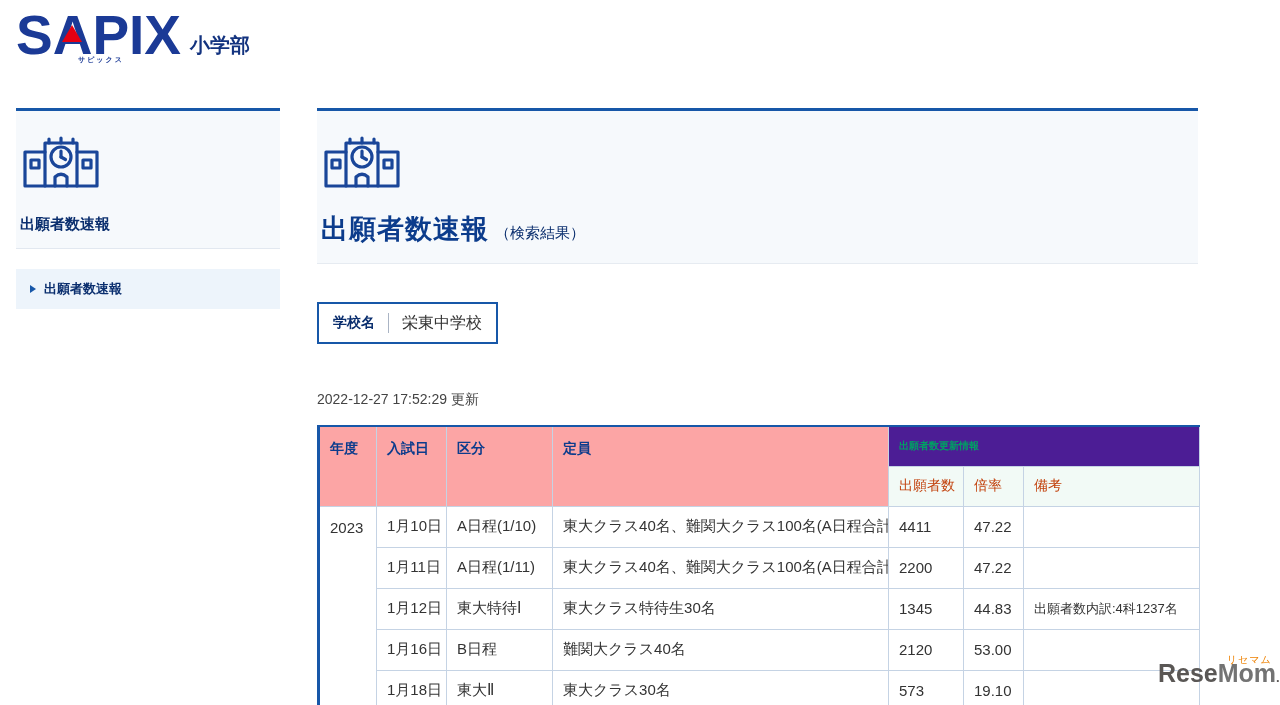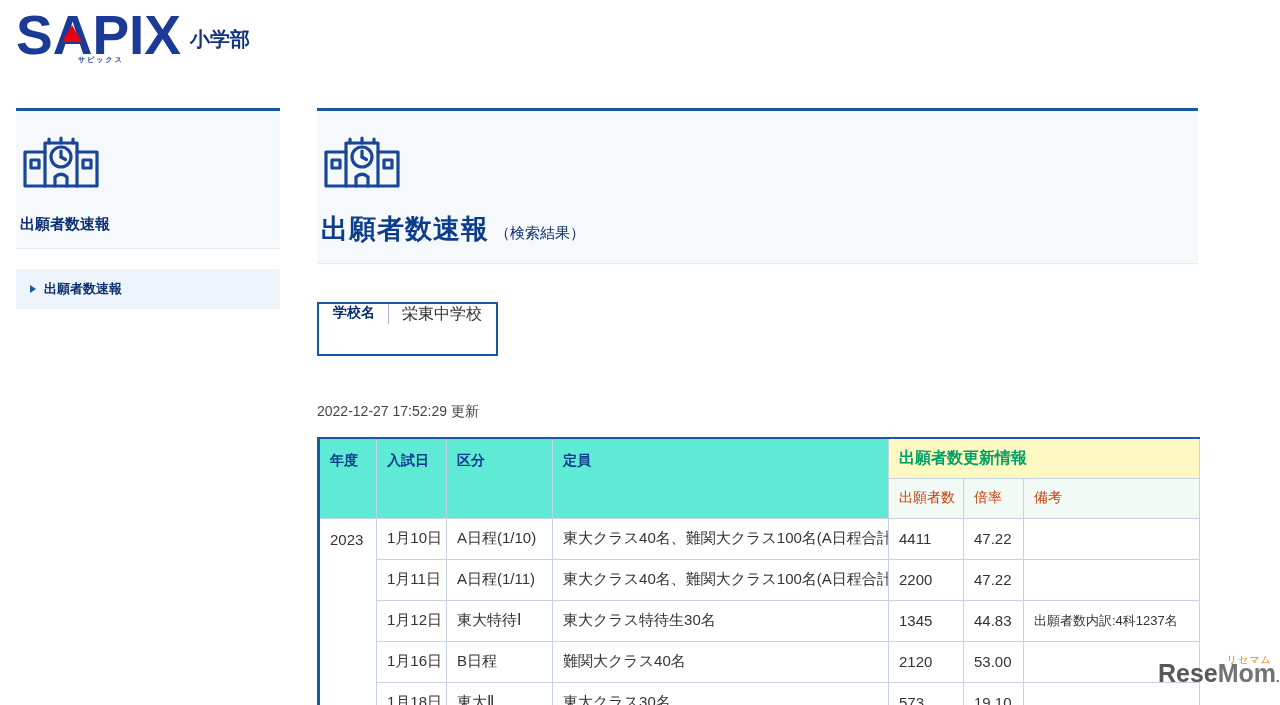--- a/index.html
+++ b/index.html
@@ -8,21 +8,21 @@
   .page { position:relative; width:1280px; height:705px; background:#fff; }
 
   
   .logo-area { position:absolute; left:16px; top:8px; }
   .logo-text { position:relative; display:inline-block; font-size:55px; font-weight:bold;
     color:#1b3a96; line-height:1; }
   .logo-red-tri { position:absolute; left:46px; top:17px; width:0; height:0;
     border-left:10px solid transparent; border-right:10px solid transparent;
     border-bottom:17px solid #e60012; }
   .logo-sub { position:absolute; left:62px; top:48px; font-size:7px; color:#1b3a96; letter-spacing:2px; white-space:nowrap; }
-  .division { position:absolute; left:174px; top:18px; font-size:20px; font-weight:bold; color:#13337f; white-space:nowrap; }
+  .division { position:absolute; left:174px; top:24px; font-size:20px; font-weight:bold; color:#13337f; white-space:nowrap; }
 
   
   .sidebar { position:absolute; left:16px; top:108px; width:264px; }
   .sidebar-topline { height:3px; background:#1757a8; }
   .sidebar-head { background:#f6f9fc; padding:20px 0 14px 4px; border-bottom:1px solid #e2e8f0; }
   .building-icon { display:block; }
   .sidebar-title { margin-top:26px; font-size:15px; font-weight:bold; color:#0a2e6e; }
   .menu { margin-top:20px; }
   .menu-item { display:flex; align-items:center; height:40px; padding-left:14px; font-size:13px;
     font-weight:bold; color:#0a2e6e; text-decoration:none; cursor:pointer; }
@@ -31,37 +31,37 @@
     border-left:6px solid #1757a8; margin-right:8px; flex:none; }
 
   
   .main { position:absolute; left:317px; top:108px; width:881px; }
   .main-topline { height:3px; background:#1757a8; }
   .main-head { background:#f6f9fc; padding:20px 0 16px 4px; border-bottom:1px solid #e6ebf1; }
   .main-title-row { margin-top:22px; display:flex; align-items:baseline; }
   .main-title { font-size:27px; font-weight:bold; color:#0c3c8c; letter-spacing:1px; }
   .main-title-suffix { font-size:15px; color:#0a2e6e; margin-left:6px; }
 
-  .school-box { display:inline-flex; align-items:flex-start; margin-top:38px; height:54px;
+  .school-box { display:inline-flex; align-items:center; margin-top:38px; height:42px;
     border:2px solid #1757a8; padding:0 14px; background:#fff; }
   .school-label { font-size:14px; font-weight:bold; color:#0a2e6e; }
   .school-sep { width:1px; height:20px; background:#aab4c4; margin:0 13px; }
   .school-name { font-size:16px; color:#333; }
 
   .updated { margin-top:47px; font-size:14px; color:#444; }
 
   .report-table { border-collapse:collapse; table-layout:fixed; width:881px; margin-top:16px;
     border-top:2px solid #1757a8; border-left:3px solid #1757a8; }
   .report-table th, .report-table td { border:1px solid #c5d3e4; text-align:left;
     padding:0 10px; white-space:nowrap; overflow:hidden; }
   .report-table thead tr { height:40px; }
   .report-table tbody tr { height:41px; }
-  th.h-blue { background:#5eead4; color:#0c3c8c; font-size:14px; font-weight:bold;
+  th.h-blue { background:#fca5a5; color:#0c3c8c; font-size:14px; font-weight:bold;
     vertical-align:top; padding-top:13px; }
-  th.h-green-main { background:#fef9c3; color:#00a063; font-size:16px; font-weight:bold; vertical-align:middle; }
+  th.h-green-main { background:#4c1d95; color:#00a063; font-size:10px; font-weight:bold; vertical-align:middle; }
   th.h-green-sub { background:#f2faf6; color:#c2410c; font-size:14px; font-weight:normal; vertical-align:middle; }
   td.cell { font-size:15px; color:#333; background:#fff; vertical-align:middle; }
   td.col-year { vertical-align:top; padding-top:12px; }
   td.col-note { font-size:13px; }
 
   
   .watermark { position:absolute; left:1158px; top:658px; }
   .wm-main { font-size:25px; font-weight:bold; line-height:1.2; }
   .wm-rese { color:#5a5755; }
   .wm-mom { color:#737373; }

